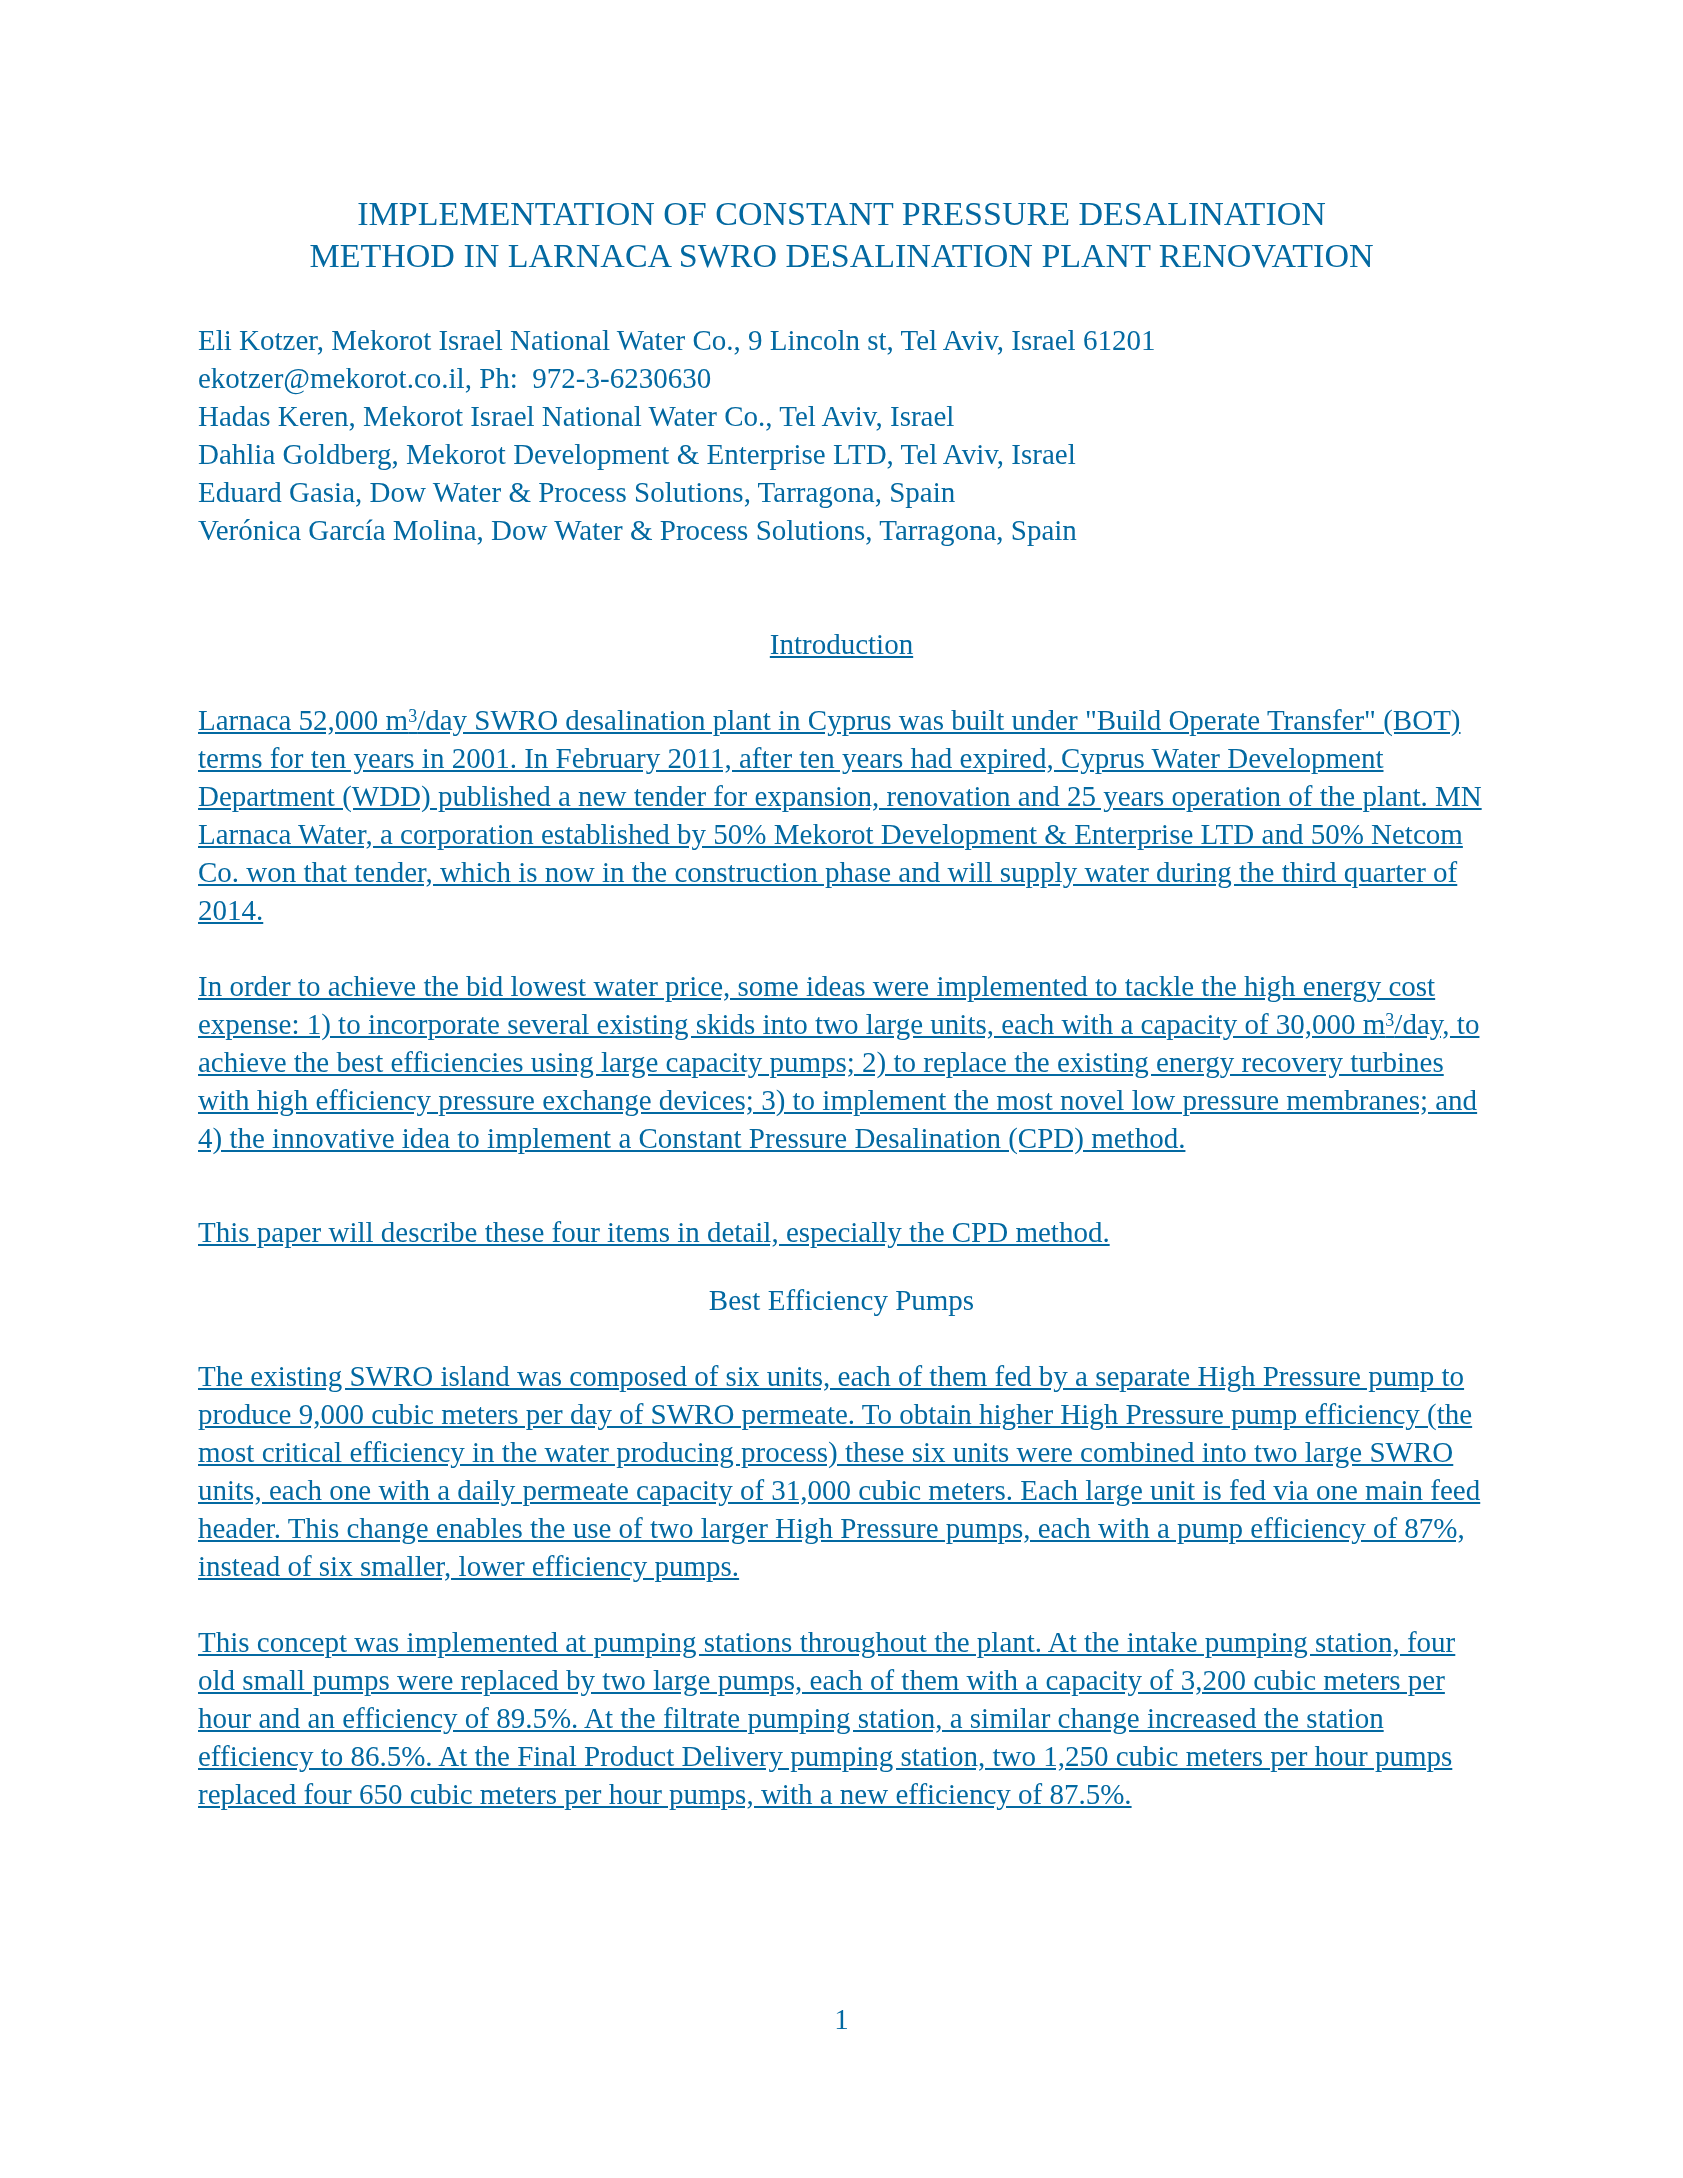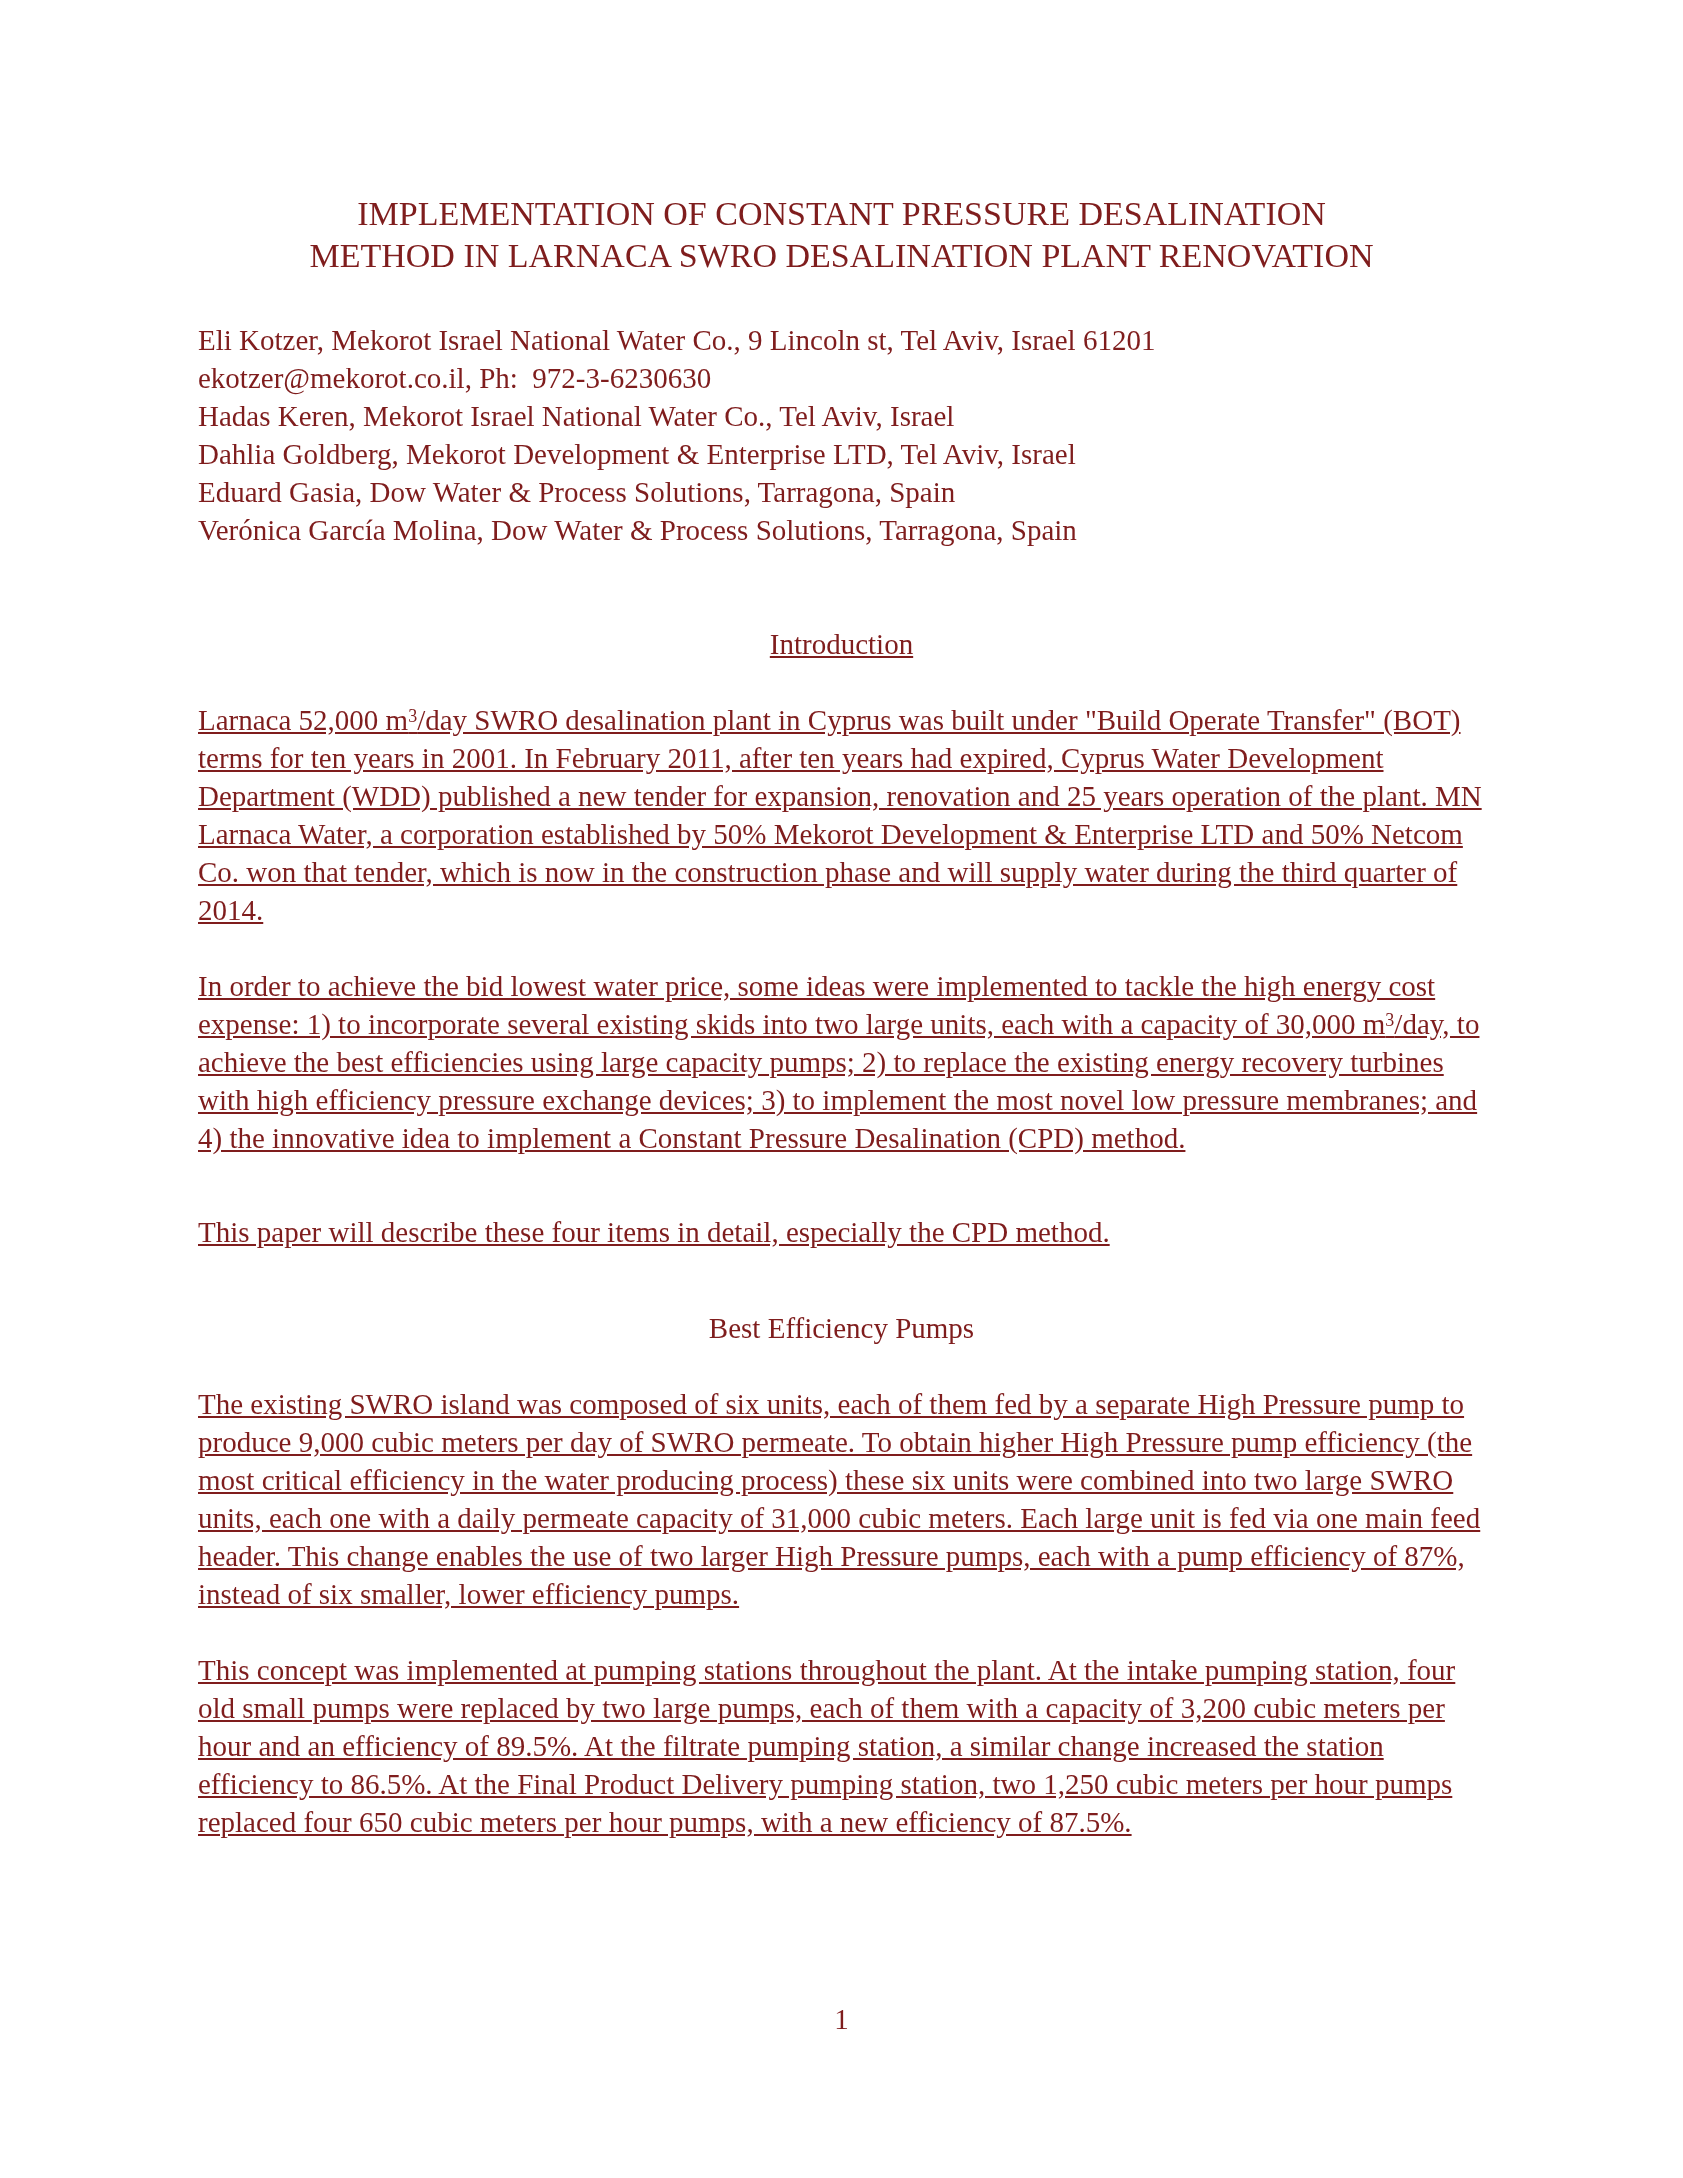--- a/index.html
+++ b/index.html
@@ -1,21 +1,21 @@
 <!DOCTYPE html>
 <html><head>
 <meta charset="utf-8">
 <style>
   html, body { margin: 0; padding: 0; background: #ffffff; }
   .page {
     position: relative;
     width: 1683px;
     height: 2098px;
     background: #ffffff;
-    color: #7f1d1d;
+    color: #0369a1;
     font-family: "Liberation Serif", "DejaVu Serif", serif;
     overflow: hidden;
   }
   .content {
     position: absolute;
     left: 198px;
     top: 193px;
     width: 1287px;
   }
   .doc-title {
@@ -66,19 +66,19 @@
   <div class="content" id="content">
       <div class="doc-title">
         <div>IMPLEMENTATION OF CONSTANT PRESSURE DESALINATION</div>
         <div>METHOD IN LARNACA SWRO DESALINATION PLANT RENOVATION</div>
       </div>
       <div class="authors" style="margin-top: 44px;"><div>Eli Kotzer, Mekorot Israel National Water Co., 9 Lincoln st, Tel Aviv, Israel 61201</div><div>ekotzer@mekorot.co.il, Ph:  972-3-6230630</div><div>Hadas Keren, Mekorot Israel National Water Co., Tel Aviv, Israel</div><div>Dahlia Goldberg, Mekorot Development &amp; Enterprise LTD, Tel Aviv, Israel</div><div>Eduard Gasia, Dow Water &amp; Process Solutions, Tarragona, Spain</div><div>Verónica García Molina, Dow Water &amp; Process Solutions, Tarragona, Spain</div></div>
       <div class="section-heading" style="margin-top: 76px; text-decoration: underline;">Introduction</div>
       <p class="body-para" style="margin-top: 38px;"><span class="seg">Larnaca 52,000 m</span><span class="sup">3</span><span class="seg">/day SWRO desalination plant in Cyprus was built under "Build Operate Transfer" (BOT) terms for ten years in 2001. In February 2011, after ten years had expired, Cyprus Water Development Department (WDD) published a new tender for expansion, renovation and 25 years operation of the plant. MN Larnaca Water, a corporation established by 50% Mekorot Development &amp; Enterprise LTD and 50% Netcom Co. won that tender, which is now in the construction phase and will supply water during the third quarter of 2014.</span></p>
       <p class="body-para" style="margin-top: 38px;"><span class="seg">In order to achieve the bid lowest water price, some ideas were implemented to tackle the high energy cost expense: 1) to incorporate several existing skids into two large units, each with a capacity of 30,000 m</span><span class="sup">3</span><span class="seg">/day, to achieve the best efficiencies using large capacity pumps; 2) to replace the existing energy recovery turbines with high efficiency pressure exchange devices;  3) to implement the most novel low pressure membranes; and 4) the innovative idea to implement a Constant Pressure Desalination (CPD) method.</span></p>
       <p class="body-para" style="margin-top: 56px;"><span class="seg">This paper will describe these four items in detail, especially the CPD method.</span></p>
-      <div class="section-heading" style="margin-top: 58px;">Best Efficiency Pumps</div>
+      <div class="section-heading" style="margin-top: 30px;">Best Efficiency Pumps</div>
       <p class="body-para" style="margin-top: 38px;"><span class="seg">The existing SWRO island was composed of six units, each of them fed by a separate High Pressure pump to produce 9,000 cubic meters per day of SWRO permeate. To obtain higher High Pressure pump efficiency (the most critical efficiency in the water producing process) these six units were combined into two large SWRO units, each one with a daily permeate capacity of 31,000 cubic meters. Each large unit is fed via one main feed header. This change enables the use of two larger High Pressure pumps, each with a pump efficiency of 87%, instead of six smaller, lower efficiency pumps.</span></p>
       <p class="body-para" style="margin-top: 38px;"><span class="seg">This concept was implemented at pumping stations throughout the plant. At the intake pumping station, four old small pumps were replaced by two large pumps, each of them with a capacity of 3,200 cubic meters per hour and an efficiency of 89.5%. At the filtrate pumping station, a similar change increased the station efficiency to 86.5%. At the Final Product Delivery pumping station, two 1,250 cubic meters per hour pumps replaced four 650 cubic meters per hour pumps, with a new efficiency of 87.5%.</span></p>
     </div>
   <div class="page-number">1</div>
 </div>
 
 
 </body></html>

